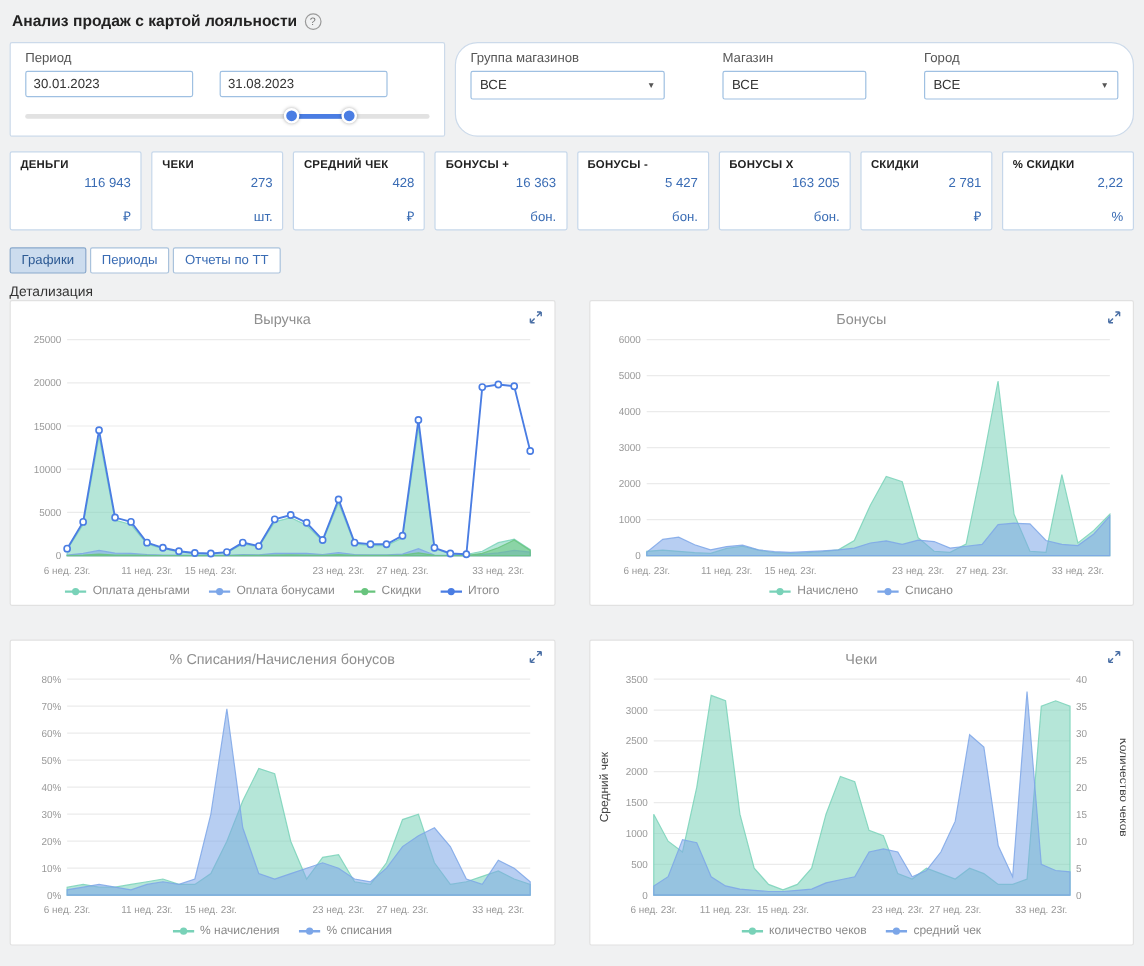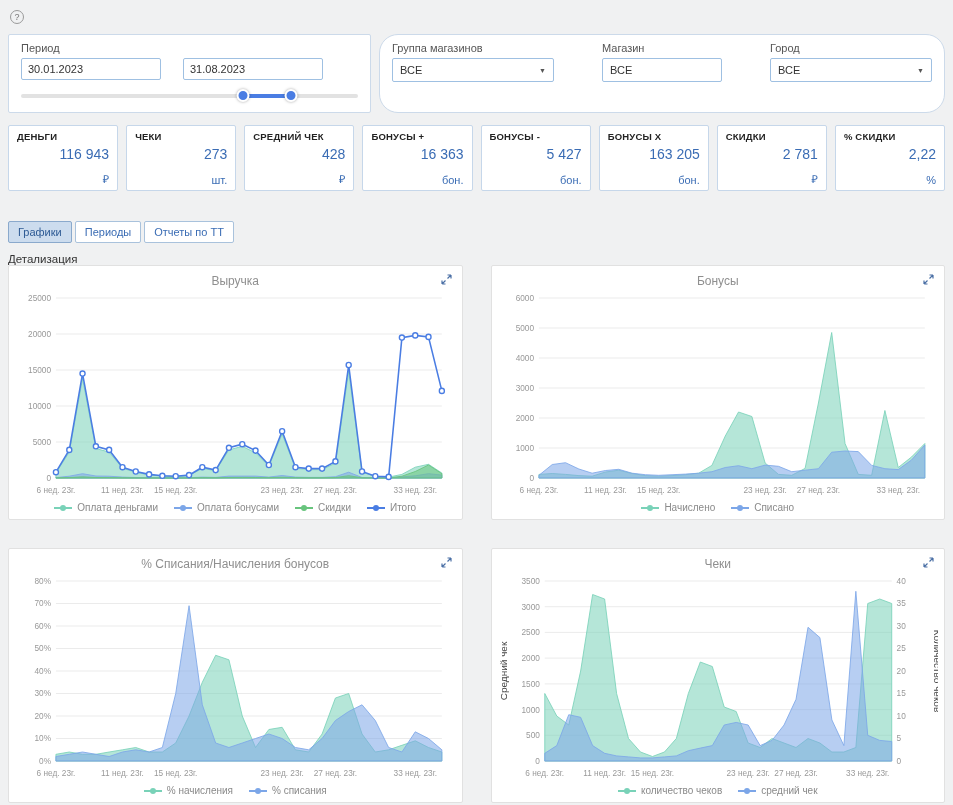--- a/index.html
+++ b/index.html
@@ -48,27 +48,27 @@
   }
   .w160 { width: 162px; }
   .w210 { width: 210px; }
   .select-arrow { font-size: 7px; color: #555; margin-left: 6px; }
   .text-input {
     width: 120px; height: 24px; border: 1px solid #9fc0e2; border-radius: 2px;
     font-size: 11px; padding: 0 7px; color: #333; font-family: "Liberation Sans", sans-serif;
   }
 
   
-  .kpi-row { display: flex; gap: 8px; margin-bottom: 30px; }
+  .kpi-row { display: flex; gap: 8px; margin-bottom: 14px; }
   .kpi-card {
     flex: 1; background: #fff; border: 1px solid #c6d7ea; border-radius: 2px;
     padding: 5px 8px 4px; height: 66px; display: flex; flex-direction: column;
   }
   .kpi-label { font-size: 9.5px; font-weight: bold; color: #222; letter-spacing: .2px; }
-  .kpi-value { margin-top: 4px; text-align: right; color: #3a6cb4; font-size: 14px; flex: 1; }
+  .kpi-value { margin-top: 4px; text-align: right; color: #3a6cb4; font-size: 11px; flex: 1; }
   .kpi-unit { text-align: right; color: #3a6cb4; font-size: 11px; }
 
   
   .tabs { display: flex; gap: 3px; margin-bottom: 10px; }
   .tab {
     border: 1px solid #a9c2dc; background: #fff; color: #3a6cb4; font-size: 11px;
     padding: 4px 9px; border-radius: 2px; cursor: pointer;
   }
   .tab.active { background: #ccdcee; border-color: #8aa9cc; color: #2d5a94; }
 
@@ -89,20 +89,21 @@
   .legend-item { display: inline-flex; align-items: center; gap: 5px; color: #8a8a8a; font-size: 10px; cursor: pointer; }
   .tick { fill: #999; font-size: 8.5px; font-family: "Liberation Sans", sans-serif; }
   .axis-title { fill: #444; font-size: 10px; font-family: "Liberation Sans", sans-serif; }
 </style>
 </head>
 <body>
 
 <div class="page">
 
   <div class="header">
+    <span class="page-title">Анализ продаж с картой лояльности</span>
     <span class="help-icon">?</span>
   </div>
 
   <div class="filter-row">
     <div class="filter-box period-box">
       <div class="filter-label">Период</div>
       <div class="date-row">
         <input class="date-input" value="30.01.2023" style="">
         <input class="date-input" value="31.08.2023" style="">
       </div>

